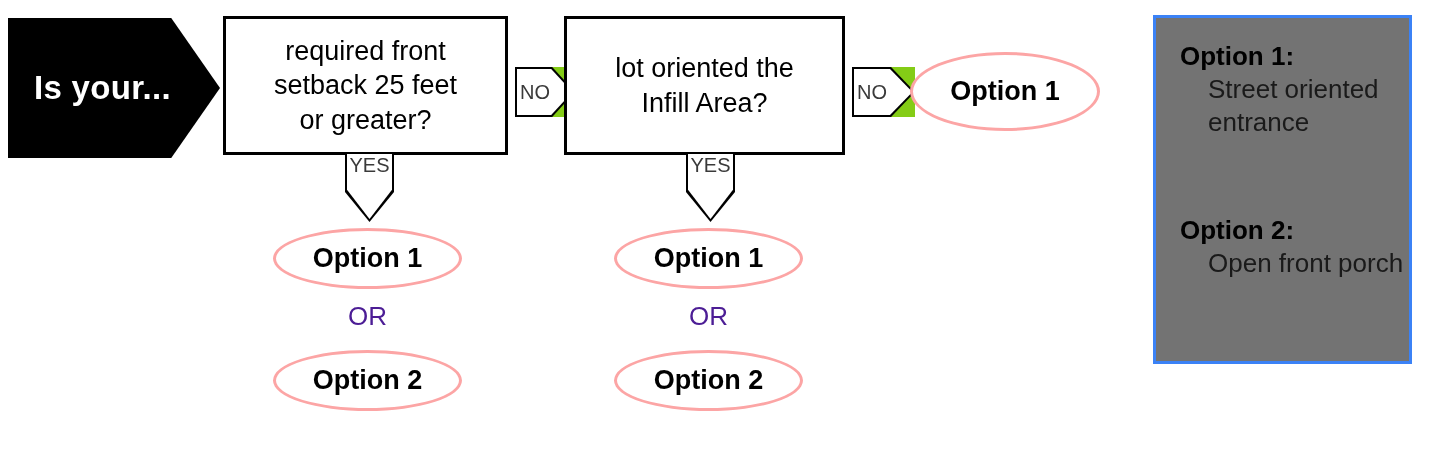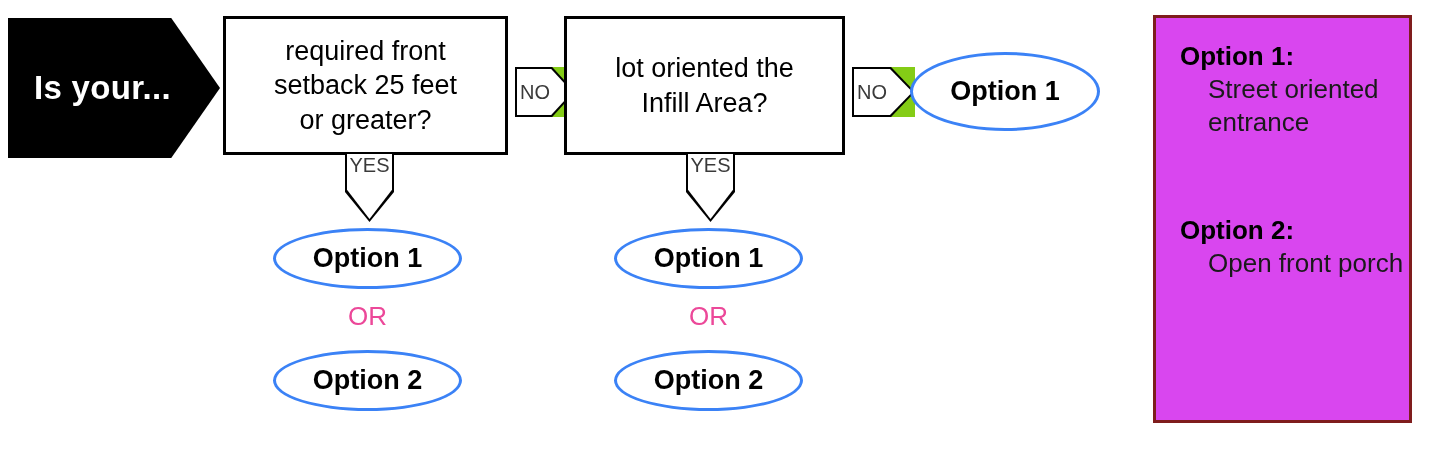--- a/index.html
+++ b/index.html
@@ -113,54 +113,54 @@
     text-align: center;
     font-size: 20px;
     color: #3a3a3a;
     padding-top: 0;
   }
   #yes-1 { left: 345px; top: 154px; }
   #yes-2 { left: 686px; top: 154px; }
 
   
   .ellipse {
-    border: 3px solid #3b82f6;
+    border: 3px solid #fca5a5;
     border-radius: 50%;
     background: #ffffff;
     box-sizing: border-box;
     display: flex;
     align-items: center;
     justify-content: center;
     font-weight: bold;
     font-size: 27px;
   }
   #opt-top-right  { left: 910px; top: 52px;  width: 190px; height: 79px; }
   #opt-l1         { left: 273px; top: 228px; width: 189px; height: 61px; }
   #opt-l2         { left: 273px; top: 350px; width: 189px; height: 61px; }
   #opt-r1         { left: 614px; top: 228px; width: 189px; height: 61px; }
   #opt-r2         { left: 614px; top: 350px; width: 189px; height: 61px; }
 
   
   .or-label {
     font-size: 26px;
-    color: #ec4899;
+    color: #4c1d95;
     width: 189px;
     text-align: center;
   }
   #or-left  { left: 273px; top: 301px; }
   #or-right { left: 614px; top: 301px; }
 
   
   #legend-panel {
     left: 1153px;
     top: 15px;
     width: 259px;
-    height: 408px;
-    border: 3px solid #7f1d1d;
-    background: #d946ef;
+    height: 349px;
+    border: 3px solid #3b82f6;
+    background: #737373;
     box-sizing: border-box;
   }
   .legend-block {
     position: absolute;
     left: 24px;
     font-size: 26px;
     line-height: 1.26;
     color: #1a1a1a;
   }
   #legend-block-1 { top: 22px; }

